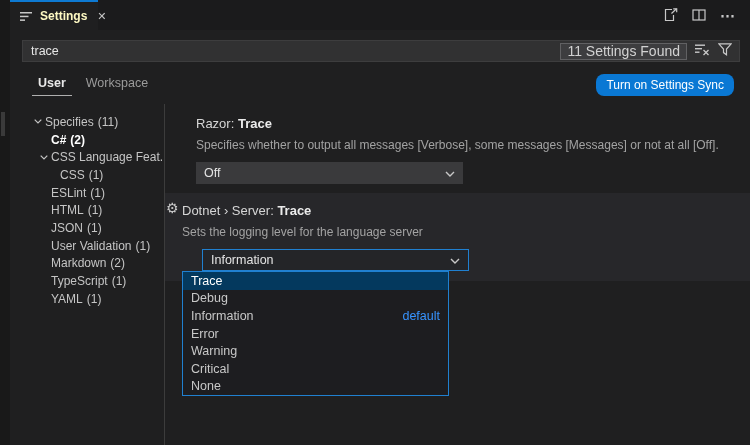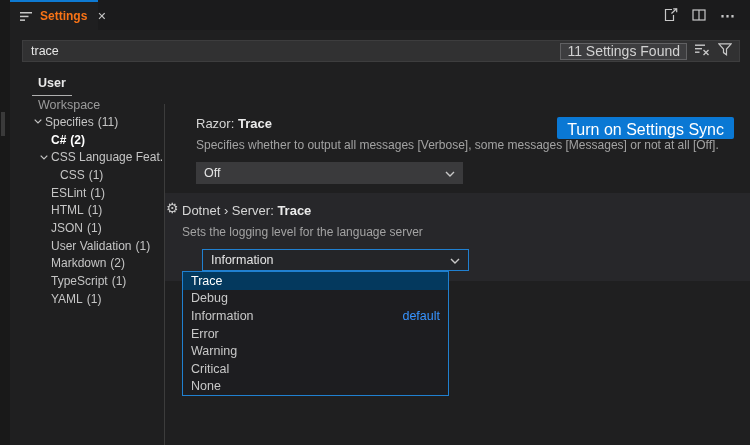--- a/index.html
+++ b/index.html
@@ -16,21 +16,21 @@
   .strip-marker { position:absolute; left:1px; top:112px; width:4px; height:24px; background:#3a3a3a; }
 
   .main { flex:1; min-width:0; display:flex; flex-direction:column; }
 
   
   .tabbar { height:30px; background:#1b1b1c; display:flex; align-items:stretch; flex-shrink:0; }
   .tab {
     width:88px; background:#1f1f20; border-top:2px solid #0e7ad3;
     display:flex; align-items:center; gap:6px; padding:0 8px 0 10px; cursor:pointer;
   }
-  .tab-label { font-size:12px; font-weight:bold; color:#f97316; }
+  .tab-label { font-size:12px; font-weight:bold; color:#fef9c3; }
   .tab-close { color:#c5c5c5; font-size:11px; margin-left:4px; line-height:1; }
   .editor-actions { margin-left:auto; display:flex; align-items:center; gap:14px; padding-right:14px; }
   .editor-actions svg { display:block; }
   .more-glyph { color:#c8c8c8; font-size:15px; font-weight:bold; line-height:1; letter-spacing:1px; }
 
   
   .searchrow { padding:10px 10px 6px 12px; flex-shrink:0; }
   .searchbox {
     height:22px; background:#313132; display:flex; align-items:center;
     padding:0 7px 0 8px; border:1px solid #3d3d3e;
@@ -39,27 +39,27 @@
     flex:1; min-width:0; background:transparent; border:none; outline:none;
     color:#e6e6e6; font-size:12.5px; font-family:inherit; padding:0;
   }
   .search-controls { display:flex; align-items:center; gap:8px; flex-shrink:0; }
   .results-badge {
     font-size:14px; line-height:13px; color:#d2d2d2;
     background:#3d3d3f; border:1px solid #616163; padding:1px 6px; white-space:nowrap;
   }
 
   
-  .scoperow { display:flex; align-items:flex-start; padding:6px 16px 0 22px; height:36px; flex-shrink:0;flex-direction:column; }
+  .scoperow { display:flex; align-items:flex-start; padding:6px 16px 0 22px; height:36px; flex-shrink:0; }
   .scope-tab { font-size:12.5px; padding:2px 6px 5px 6px; margin-right:8px; cursor:pointer; }
   .scope-tab.active { color:#e8e8e8; font-weight:bold; border-bottom:1.5px solid #afafaf; }
   .scope-tab.inactive { color:#9b9b9b; }
   .sync-btn {
-    margin-left:auto; background:#0a78d4; color:#ffffff; border:none; border-radius:2px;
-    font-family:inherit; font-size:16px; padding:4px 10px; height:22px; cursor:pointer; white-space:nowrap;
+    margin-left:auto; background:#0a78d4; color:#ffffff; border:none; border-radius:8px;
+    font-family:inherit; font-size:12px; padding:4px 10px; height:22px; cursor:pointer; white-space:nowrap;
   }
 
   
   .content { flex:1; min-height:0; display:flex; }
   .tree { width:154px; flex-shrink:0; padding-top:9px; overflow:hidden; font-size:12px; }
   .tree-row { height:17.7px; display:flex; align-items:center; color:#c5c5c5; white-space:nowrap; cursor:pointer; }
   .tree-row.sel { color:#ffffff; font-weight:bold; }
   .chev { width:11px; flex-shrink:0; display:inline-flex; align-items:center; }
   .count { margin-left:4px; }
   .divider { width:1px; background:#3c3c3c; flex-shrink:0; }

